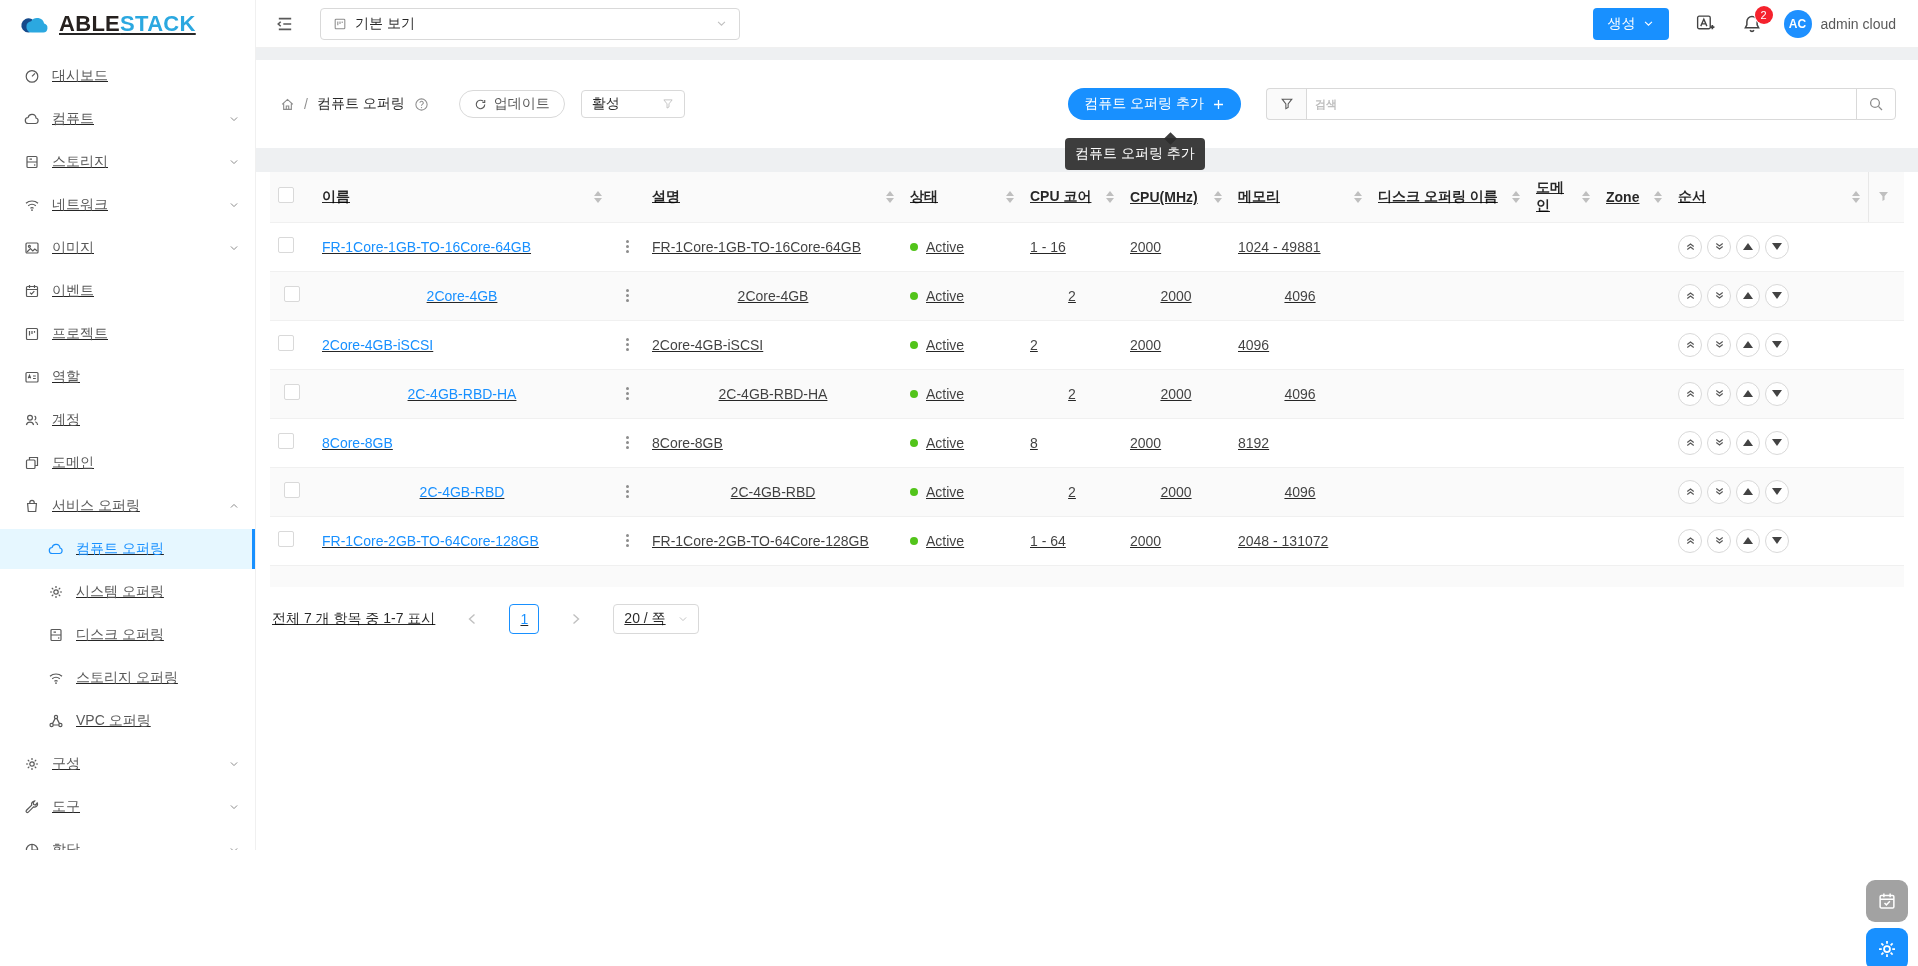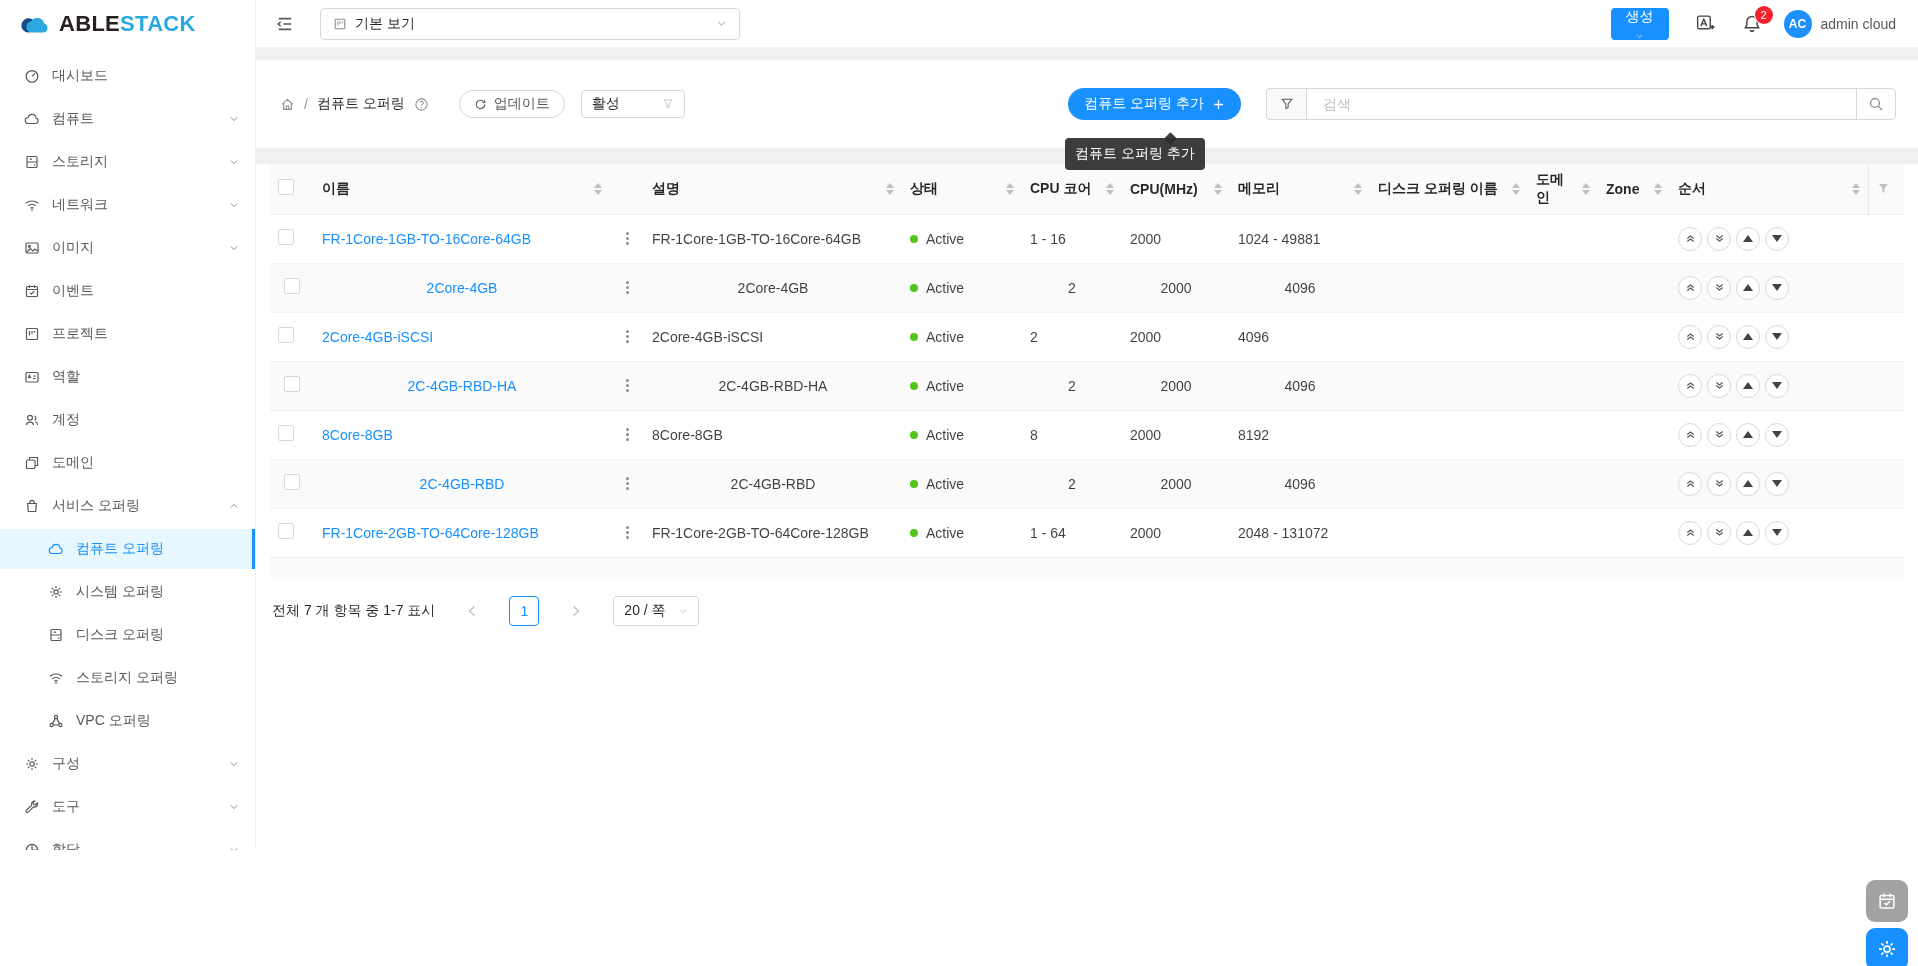--- a/index.html
+++ b/index.html
@@ -7,21 +7,21 @@
   body {
     width:1918px; height:966px; overflow:hidden; position:relative;
     font-family:"Liberation Sans","DejaVu Sans",sans-serif;
     font-size:14px; color:rgba(0,0,0,.85); background:#fff;
     display:flex;
   }
   svg { display:block; }
 
   
   .sidebar { width:256px; min-width:256px; height:850px; background:#fff;
-    border-right:1px solid #f0f0f0; overflow:hidden; }
+    border-right:1px solid #f0f0f0; overflow:hidden;text-decoration:underline; }
   .logo { height:48px; display:flex; align-items:center; padding-left:18px; gap:7px; cursor:pointer; }
   .logo-text { font-size:22px; font-weight:800; letter-spacing:.3px; }
   .logo-able { color:#26211f; }
   .logo-stack { color:#2ba8e0; }
   .menu { padding-top:5px; }
   .mi { height:40px; margin:3px 0; display:flex; align-items:center;
     padding:0 16px 0 24px; color:#595959; cursor:pointer; position:relative; }
   .mi .ic { width:16px; height:16px; margin-right:12px; color:#595959; flex:none; }
   .mi .lbl { white-space:nowrap; }
   .mi .chev { margin-left:auto; color:#8c8c8c; }
@@ -37,21 +37,21 @@
     display:flex; align-items:center; padding:0 22px 0 20px; }
   .burger { color:#595959; cursor:pointer; }
   .view-select { margin-left:26px; width:420px; height:32px; border:1px solid #d9d9d9;
     border-radius:4px; display:flex; align-items:center; padding:0 12px; gap:8px;
     color:rgba(0,0,0,.85); background:#fff; cursor:pointer; }
   .view-select .sel-ic { color:#8c8c8c; }
   .view-select .dd { margin-left:auto; color:#bfbfbf; }
   .top-right { margin-left:auto; display:flex; align-items:center; }
   .create-btn { background:#1890ff; color:#fff; height:32px; border-radius:4px;
     padding:0 15px; display:flex; align-items:center; gap:7px; cursor:pointer;
-    font-size:14px; border:none;flex-direction:column; }
+    font-size:14px; border:none; }
   .lang-btn { margin-left:26px; color:#434343; cursor:pointer; }
   .bell-wrap { margin-left:26px; position:relative; color:#434343; cursor:pointer; }
   .badge { position:absolute; top:-8px; right:-11px; min-width:18px; height:18px;
     background:#f5222d; color:#fff; font-size:11px; line-height:18px; text-align:center;
     border-radius:9px; padding:0 4px; box-shadow:0 0 0 1px #fff; }
   .avatar { margin-left:22px; width:28px; height:28px; border-radius:50%; background:#1e90ff;
     color:#fff; font-size:12px; font-weight:700; display:flex; align-items:center;
     justify-content:center; cursor:pointer; }
   .username { margin-left:9px; color:#595959; cursor:pointer; }
 
@@ -69,34 +69,34 @@
     border-radius:4px; background:#fff; display:flex; align-items:center; padding:0 10px;
     color:rgba(0,0,0,.85); cursor:pointer; }
   .status-select .fic { margin-left:auto; color:#bfbfbf; }
   .band-right { margin-left:auto; display:flex; align-items:center; gap:25px; }
   .add-btn { background:#1890ff; color:#fff; height:32px; border-radius:16px; border:none;
     padding:0 16px; display:flex; align-items:center; gap:8px; font-size:14px; cursor:pointer; }
   .search-group { display:flex; height:32px; width:630px; }
   .search-addon { width:40px; border:1px solid #d9d9d9; border-right:none;
     border-radius:4px 0 0 4px; background:#fafafa; display:flex; align-items:center;
     justify-content:center; color:#595959; cursor:pointer; }
-  .search-input { flex:1; border:1px solid #d9d9d9; padding:0 16px; font-size:14px;
-    outline:none; color:rgba(0,0,0,.85); font-family:inherit; }
+  .search-input { flex:1; border:1px solid #d9d9d9; padding:0 8px; font-size:11px;
+    outline:none; color:rgba(0,0,0,.85); font-family:inherit;font-weight:bold; }
   .search-input::placeholder { color:#bfbfbf; }
   .search-btn { width:40px; border:1px solid #d9d9d9; border-left:1px solid #d9d9d9;
     margin-left:-1px; border-radius:0 4px 4px 0; background:#fff; display:flex;
     align-items:center; justify-content:center; color:#8c8c8c; cursor:pointer; }
   .tooltip { position:absolute; left:809px; top:78px; background:rgba(44,44,44,.92);
     color:#fff; border-radius:4px; padding:7px 10px; font-size:14px; white-space:nowrap;
     z-index:5; }
   .tooltip::before { content:""; position:absolute; top:-4px; left:72%; width:9px; height:9px;
     background:rgba(44,44,44,.92); transform:rotate(45deg); }
 
   
-  .table-card { flex:1; background:#fff; margin-top:16px; padding:0 14px; min-height:0; }
+  .table-card { flex:1; background:#fff; margin-top:24px; padding:0 14px; min-height:0;text-decoration:underline; }
   table { width:100%; border-collapse:collapse; table-layout:fixed; }
   th { background:#fafafa; height:50px; padding:0 8px; text-align:left; font-weight:700;
     color:rgba(0,0,0,.85); border-bottom:1px solid #f0f0f0; font-size:14px; cursor:pointer; }
   .th-inner { display:flex; align-items:center; }
   .sorter { display:inline-flex; flex-direction:column; gap:2px; margin-left:auto; padding-left:6px; }
   .sorter i { width:0; height:0; border-left:4px solid transparent; border-right:4px solid transparent; }
   .sorter .up { border-bottom:5px solid #bfbfbf; }
   .sorter .dn { border-top:5px solid #bfbfbf; }
   .th-filter { border-left:1px solid #e8e8e8; }
   td { height:49px; padding:0 8px; border-bottom:1px solid #f0f0f0; color:rgba(0,0,0,.75);

